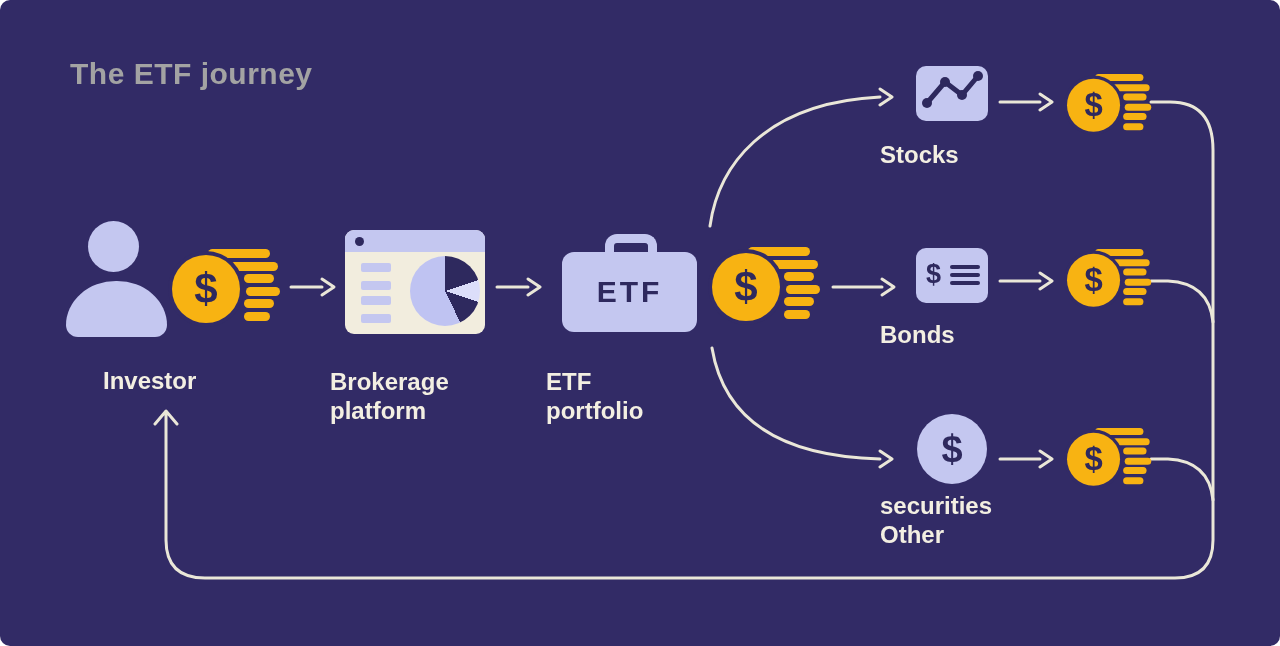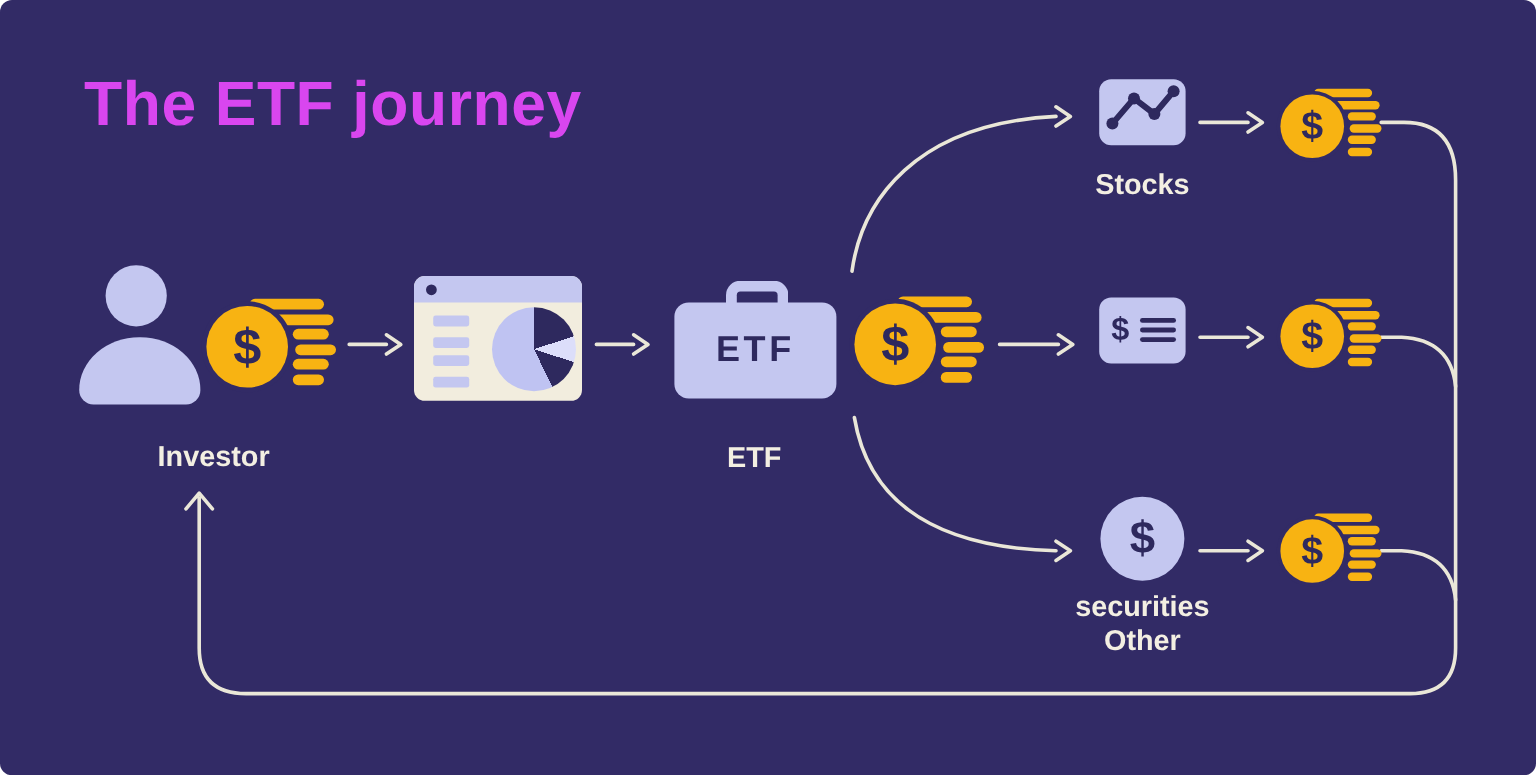--- a/index.html
+++ b/index.html
@@ -12,24 +12,24 @@
     --cream:#F3EFE2;
     --panel:#F2EDDE;
     --line:#EAE7D8;
   }
   html,body{margin:0;padding:0;background:#fff;font-family:"Liberation Sans",sans-serif;}
   #canvas{position:relative;width:1280px;height:646px;background:var(--bg);overflow:hidden;border-radius:10px;}
   #connectors{position:absolute;left:0;top:0;z-index:1;}
   .abs{position:absolute;z-index:2;}
 
   
-  .title{left:70px;top:57px;font-size:52px;font-weight:800;color:#d946ef;letter-spacing:.5px;}
-
-  
-  .lbl{color:var(--cream);font-weight:700;font-size:24px;line-height:29px;text-align:center;z-index:2;}
+  .title{left:70px;top:57px;font-size:30px;font-weight:800;color:#a3a3a3;letter-spacing:.5px;}
+
+  
+  .lbl{color:var(--cream);font-weight:700;font-size:24px;line-height:29px;z-index:2;}
 
   
   .head{left:88px;top:221px;width:51px;height:51px;border-radius:50%;background:var(--lav);}
   .body-dome{left:66px;top:281px;width:101px;height:56px;background:var(--lav);
              border-radius:50px 50px 12px 12px / 44px 44px 12px 12px;}
 
   
   .coins{position:absolute;width:108px;height:78px;z-index:2;}
   .coins.sm{transform:scale(0.78);transform-origin:top left;}
   .cb{position:absolute;height:9px;border-radius:4.5px;background:var(--gold);}
@@ -123,27 +123,32 @@
   <div class="abs win">
     <div class="win-bar">
       <span class="win-dot"></span>
     </div>
     <div class="wrow" style="top:33px"></div>
     <div class="wrow" style="top:51px"></div>
     <div class="wrow" style="top:66px"></div>
     <div class="wrow" style="top:84px"></div>
     <div class="pie"></div>
   </div>
+  <div class="abs lbl" style="left:330px;top:367px;width:170px">
+    <div>Brokerage</div>
+    <div>platform</div>
+  </div>
 
   <div class="abs case-handle"></div>
   <div class="abs case-body">
     <span class="case-text">ETF</span>
   </div>
   <div class="abs lbl" style="left:546px;top:367px;width:165px">
     <div>ETF</div>
+    <div>portfolio</div>
   </div>
 
   <div class="coins" style="left:712px;top:247px">
     <i class="cb b1"></i>
       <i class="cb b2"></i>
       <i class="cb b3"></i>
       <i class="cb b4"></i>
       <i class="cb b5"></i>
       <i class="cb b6"></i>
     <div class="coin">
@@ -172,20 +177,21 @@
       <span class="cs">$</span>
     </div>
   </div>
 
   <div class="abs card bonds-card">
     <span class="bond-dollar">$</span>
     <span class="bline" style="top:17px"></span>
     <span class="bline" style="top:25px"></span>
     <span class="bline" style="top:33px"></span>
   </div>
+  <div class="abs lbl" style="left:880px;top:320px;width:144px">Bonds</div>
   <div class="coins sm" style="left:1067px;top:249px">
     <i class="cb b1"></i>
       <i class="cb b2"></i>
       <i class="cb b3"></i>
       <i class="cb b4"></i>
       <i class="cb b5"></i>
       <i class="cb b6"></i>
     <div class="coin">
       <span class="cs">$</span>
     </div>

